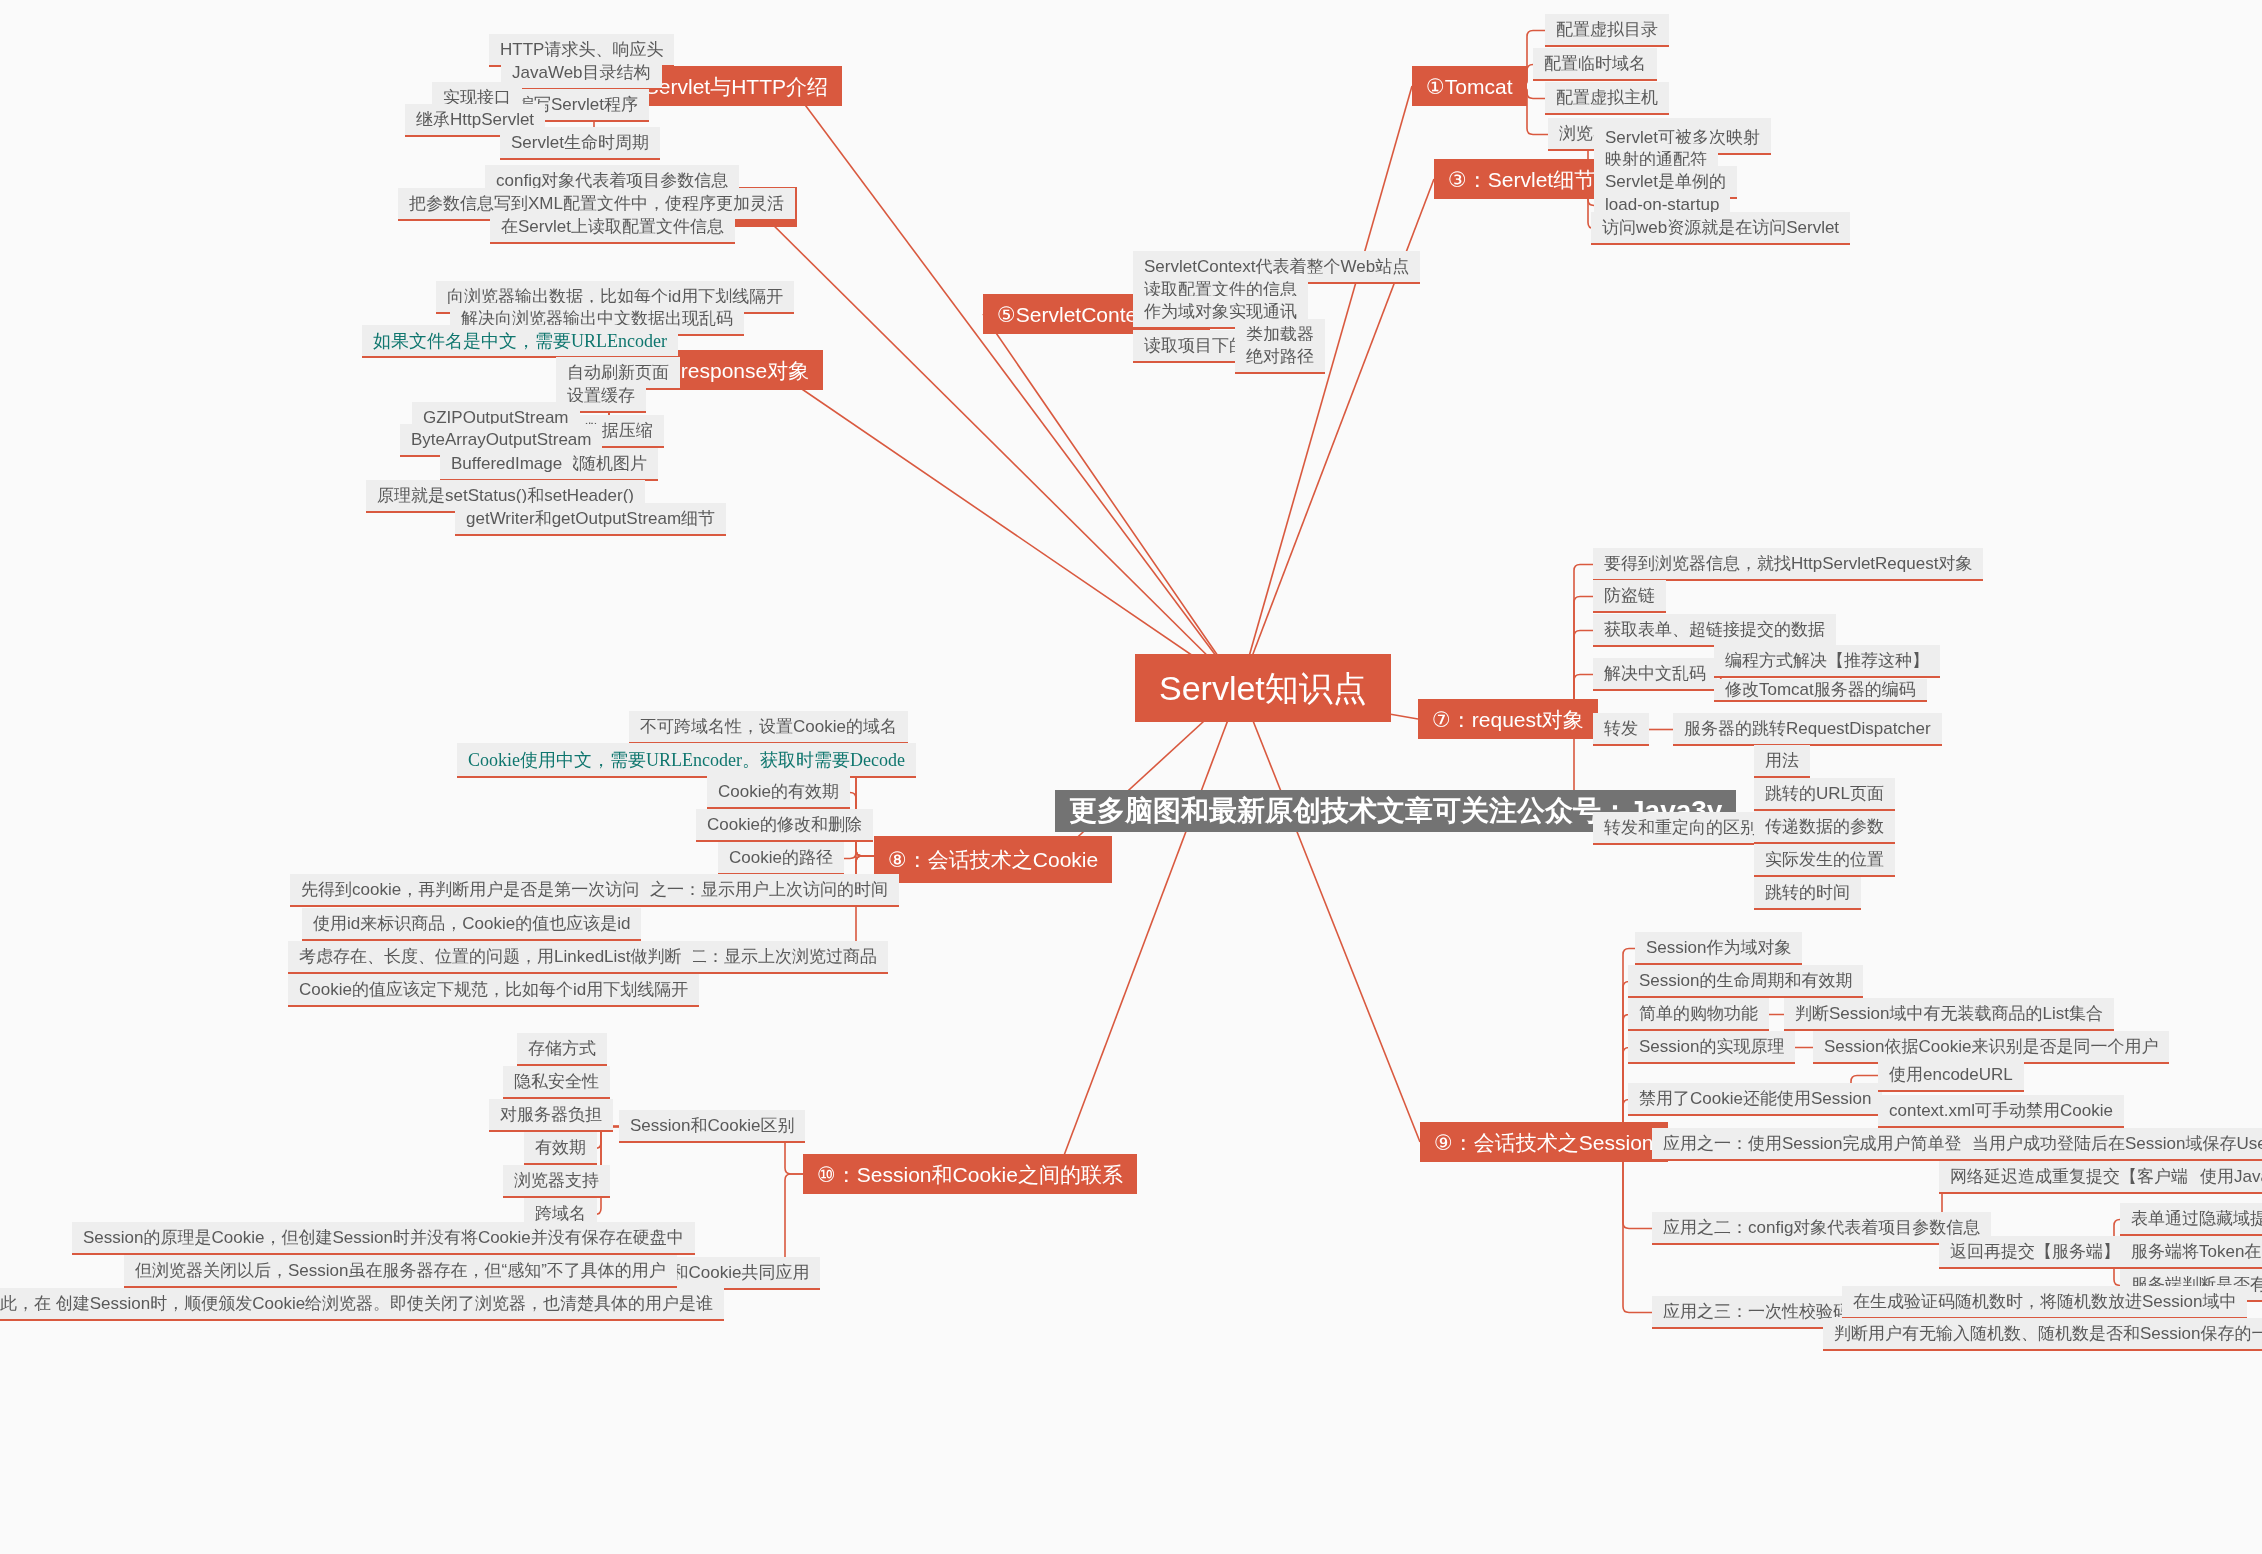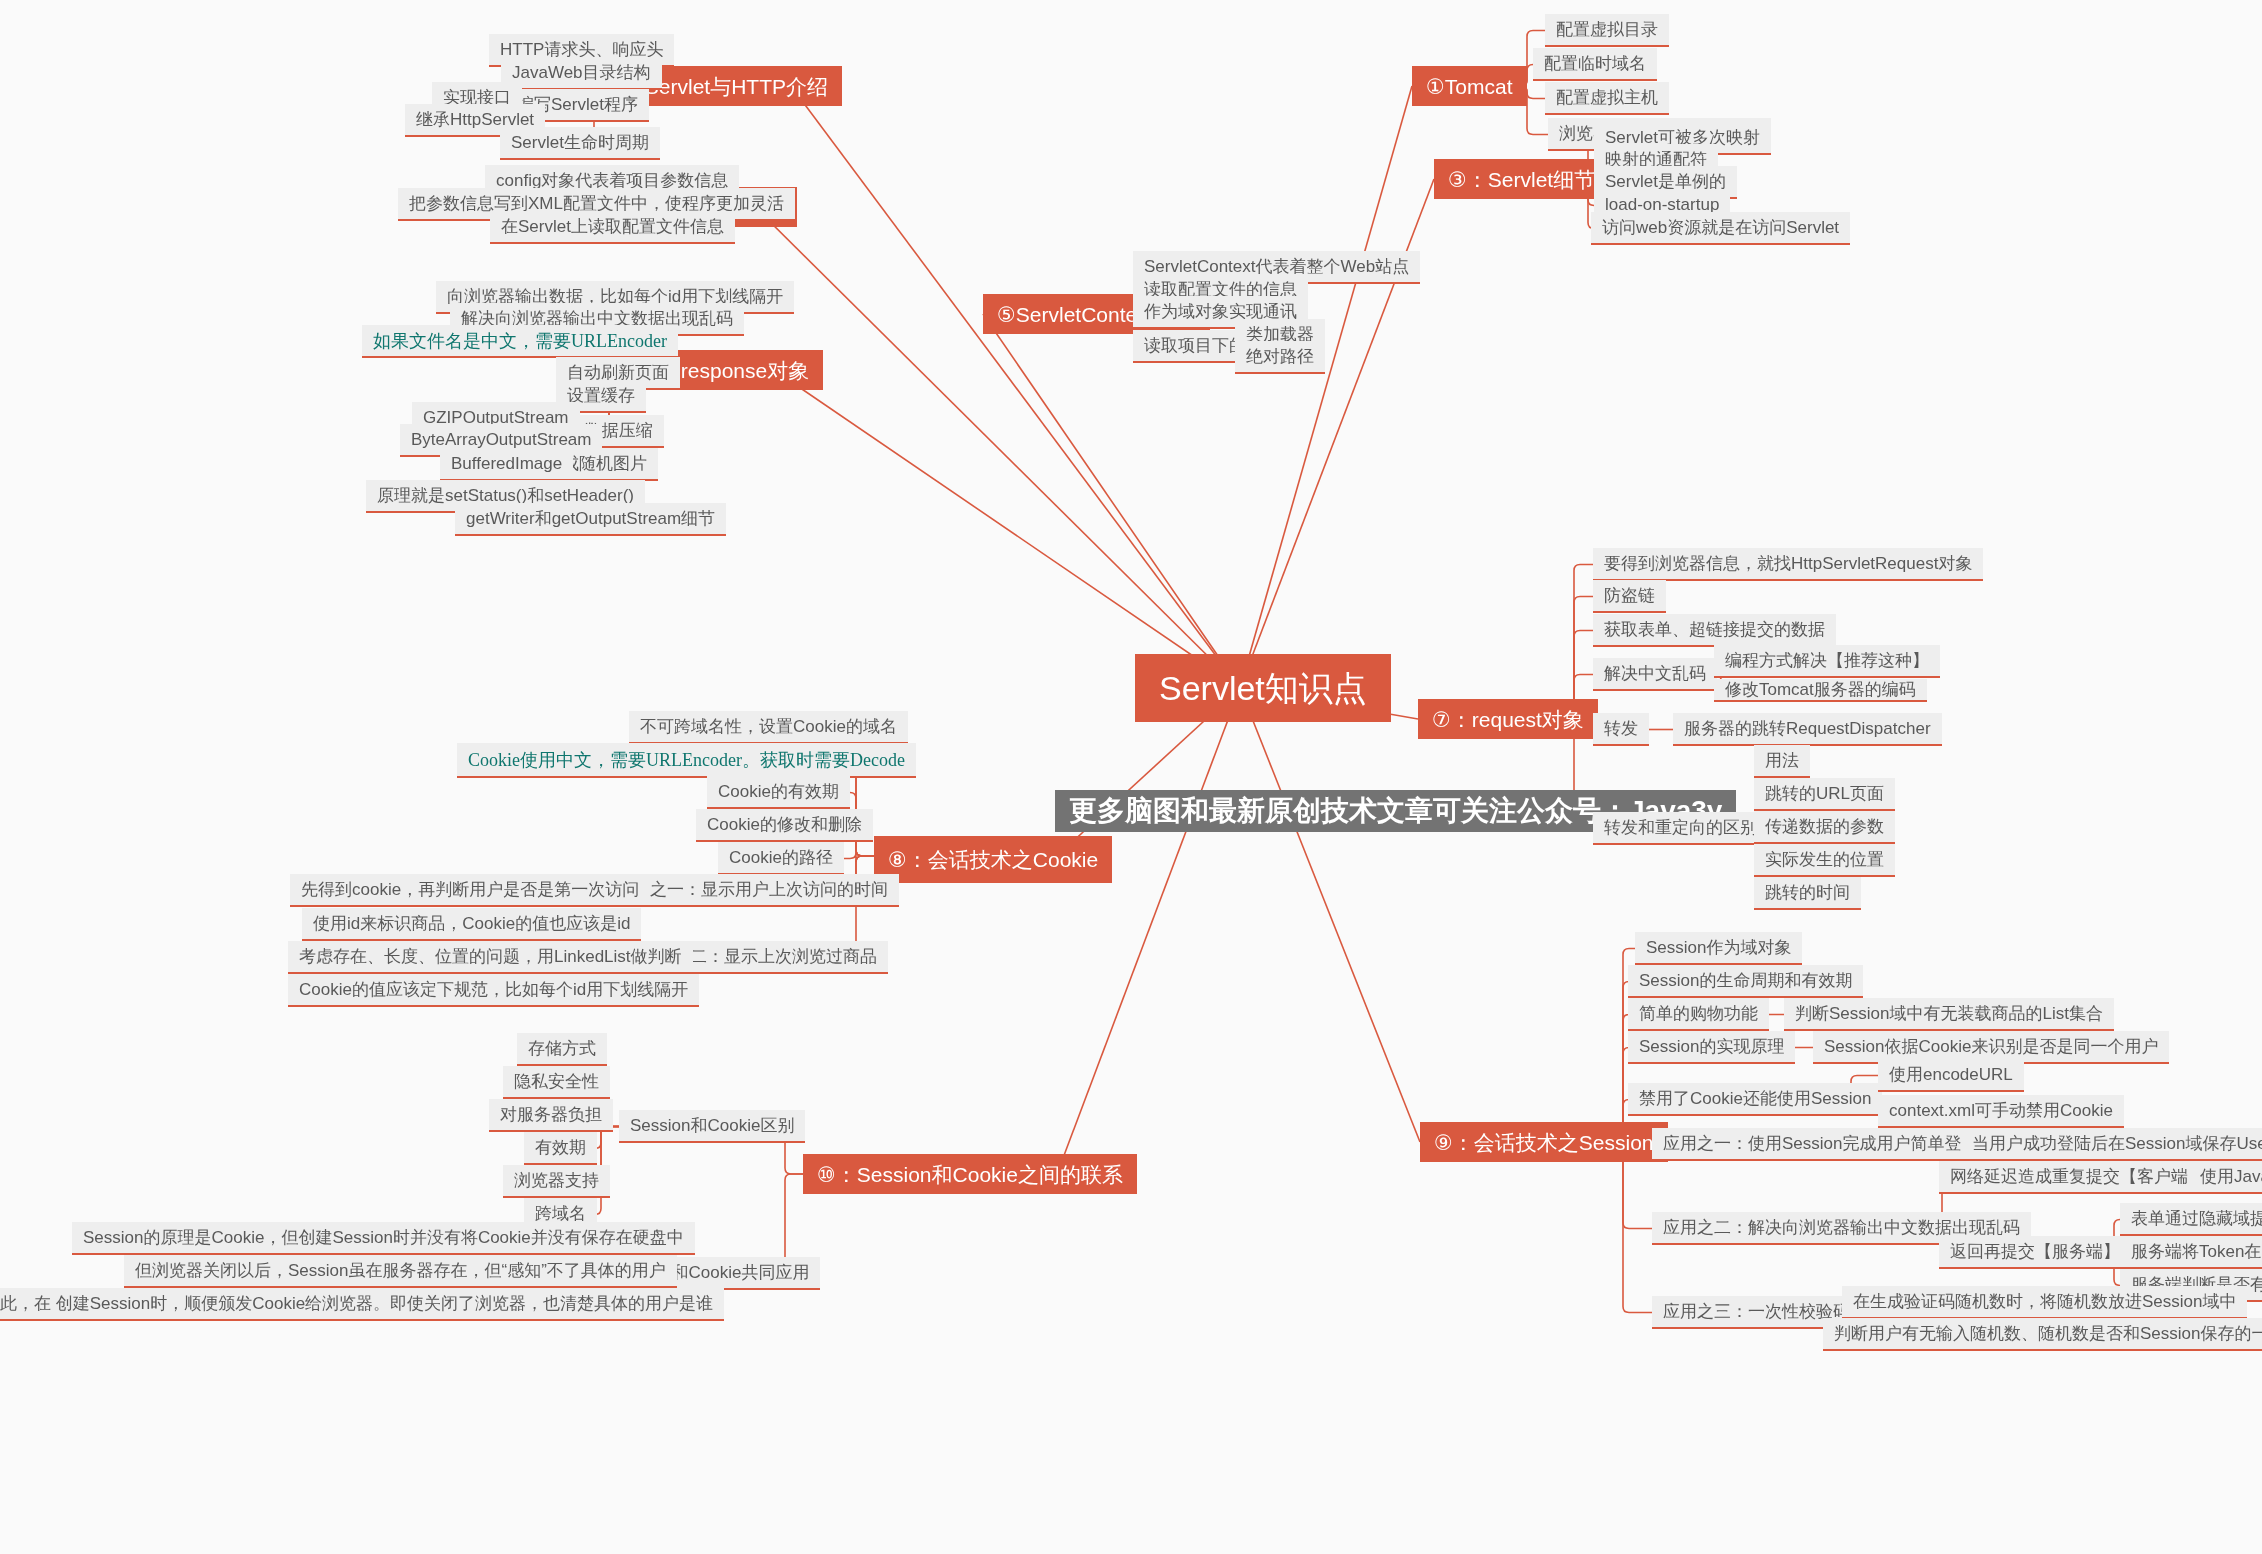--- a/index.html
+++ b/index.html
@@ -239,21 +239,21 @@
     <div class="node leaf" style="left: 1628px; top: 965px; min-width: 201px; height: 33px;">Session的生命周期和有效期</div>
     <div class="node leaf" style="left: 1628px; top: 998px; min-width: 123px; height: 33px;">简单的购物功能</div>
     <div class="node leaf" style="left: 1784px; top: 998px; min-width: 284px; height: 33px;">判断Session域中有无装载商品的List集合</div>
     <div class="node leaf" style="left: 1628px; top: 1031px; min-width: 138px; height: 33px;">Session的实现原理</div>
     <div class="node leaf" style="left: 1813px; top: 1031px; min-width: 285px; height: 33px;">Session依据Cookie来识别是否是同一个用户</div>
     <div class="node leaf" style="left: 1628px; top: 1083px; min-width: 205px; height: 33px;">禁用了Cookie还能使用Session</div>
     <div class="node leaf" style="left: 1878px; top: 1059px; min-width: 117px; height: 33px;">使用encodeURL</div>
     <div class="node leaf" style="left: 1878px; top: 1095px; min-width: 210px; height: 33px;">context.xml可手动禁用Cookie</div>
     <div class="node leaf" style="left: 1652px; top: 1128px; min-width: 272px; height: 33px;">应用之一：使用Session完成用户简单登陆</div>
     <div class="node leaf" style="left: 1961px; top: 1128px; min-width: 301px; height: 33px;">当用户成功登陆后在Session域保存User标记</div>
-    <div class="node leaf" style="left: 1652px; top: 1212px; min-width: 272px; height: 33px;">应用之二：解决向浏览器输出中文数据出现乱码</div>
+    <div class="node leaf" style="left: 1652px; top: 1212px; min-width: 272px; height: 33px;">应用之二：config对象代表着项目参数信息</div>
     <div class="node leaf" style="left: 1939px; top: 1161px; min-width: 216px; height: 33px;">网络延迟造成重复提交【客户端】</div>
     <div class="node leaf" style="left: 2189px; top: 1161px; min-width: 150px; height: 33px;">使用JavaScript...</div>
     <div class="node leaf" style="left: 1939px; top: 1236px; min-width: 157px; height: 33px;">返回再提交【服务端】</div>
     <div class="node leaf" style="left: 2120px; top: 1203px; min-width: 210px; height: 33px;">表单通过隐藏域提交一个...</div>
     <div class="node leaf" style="left: 2120px; top: 1236px; min-width: 210px; height: 33px;">服务端将Token在Session...</div>
     <div class="node leaf" style="left: 2120px; top: 1269px; min-width: 210px; height: 33px;">服务端判断是否有表单的...</div>
     <div class="node leaf" style="left: 1652px; top: 1296px; min-width: 163px; height: 33px;">应用之三：一次性校验码</div>
     <div class="node leaf" style="left: 1842px; top: 1286px; min-width: 309px; height: 33px;">在生成验证码随机数时，将随机数放进Session域中</div>
     <div class="node leaf" style="left: 1823px; top: 1318px; min-width: 370px; height: 33px;">判断用户有无输入随机数、随机数是否和Session保存的一样。</div>
     <div class="node main" style="left: 803px; top: 1154px; min-width: 254px; height: 40px;">⑩：Session和Cookie之间的联系</div>

